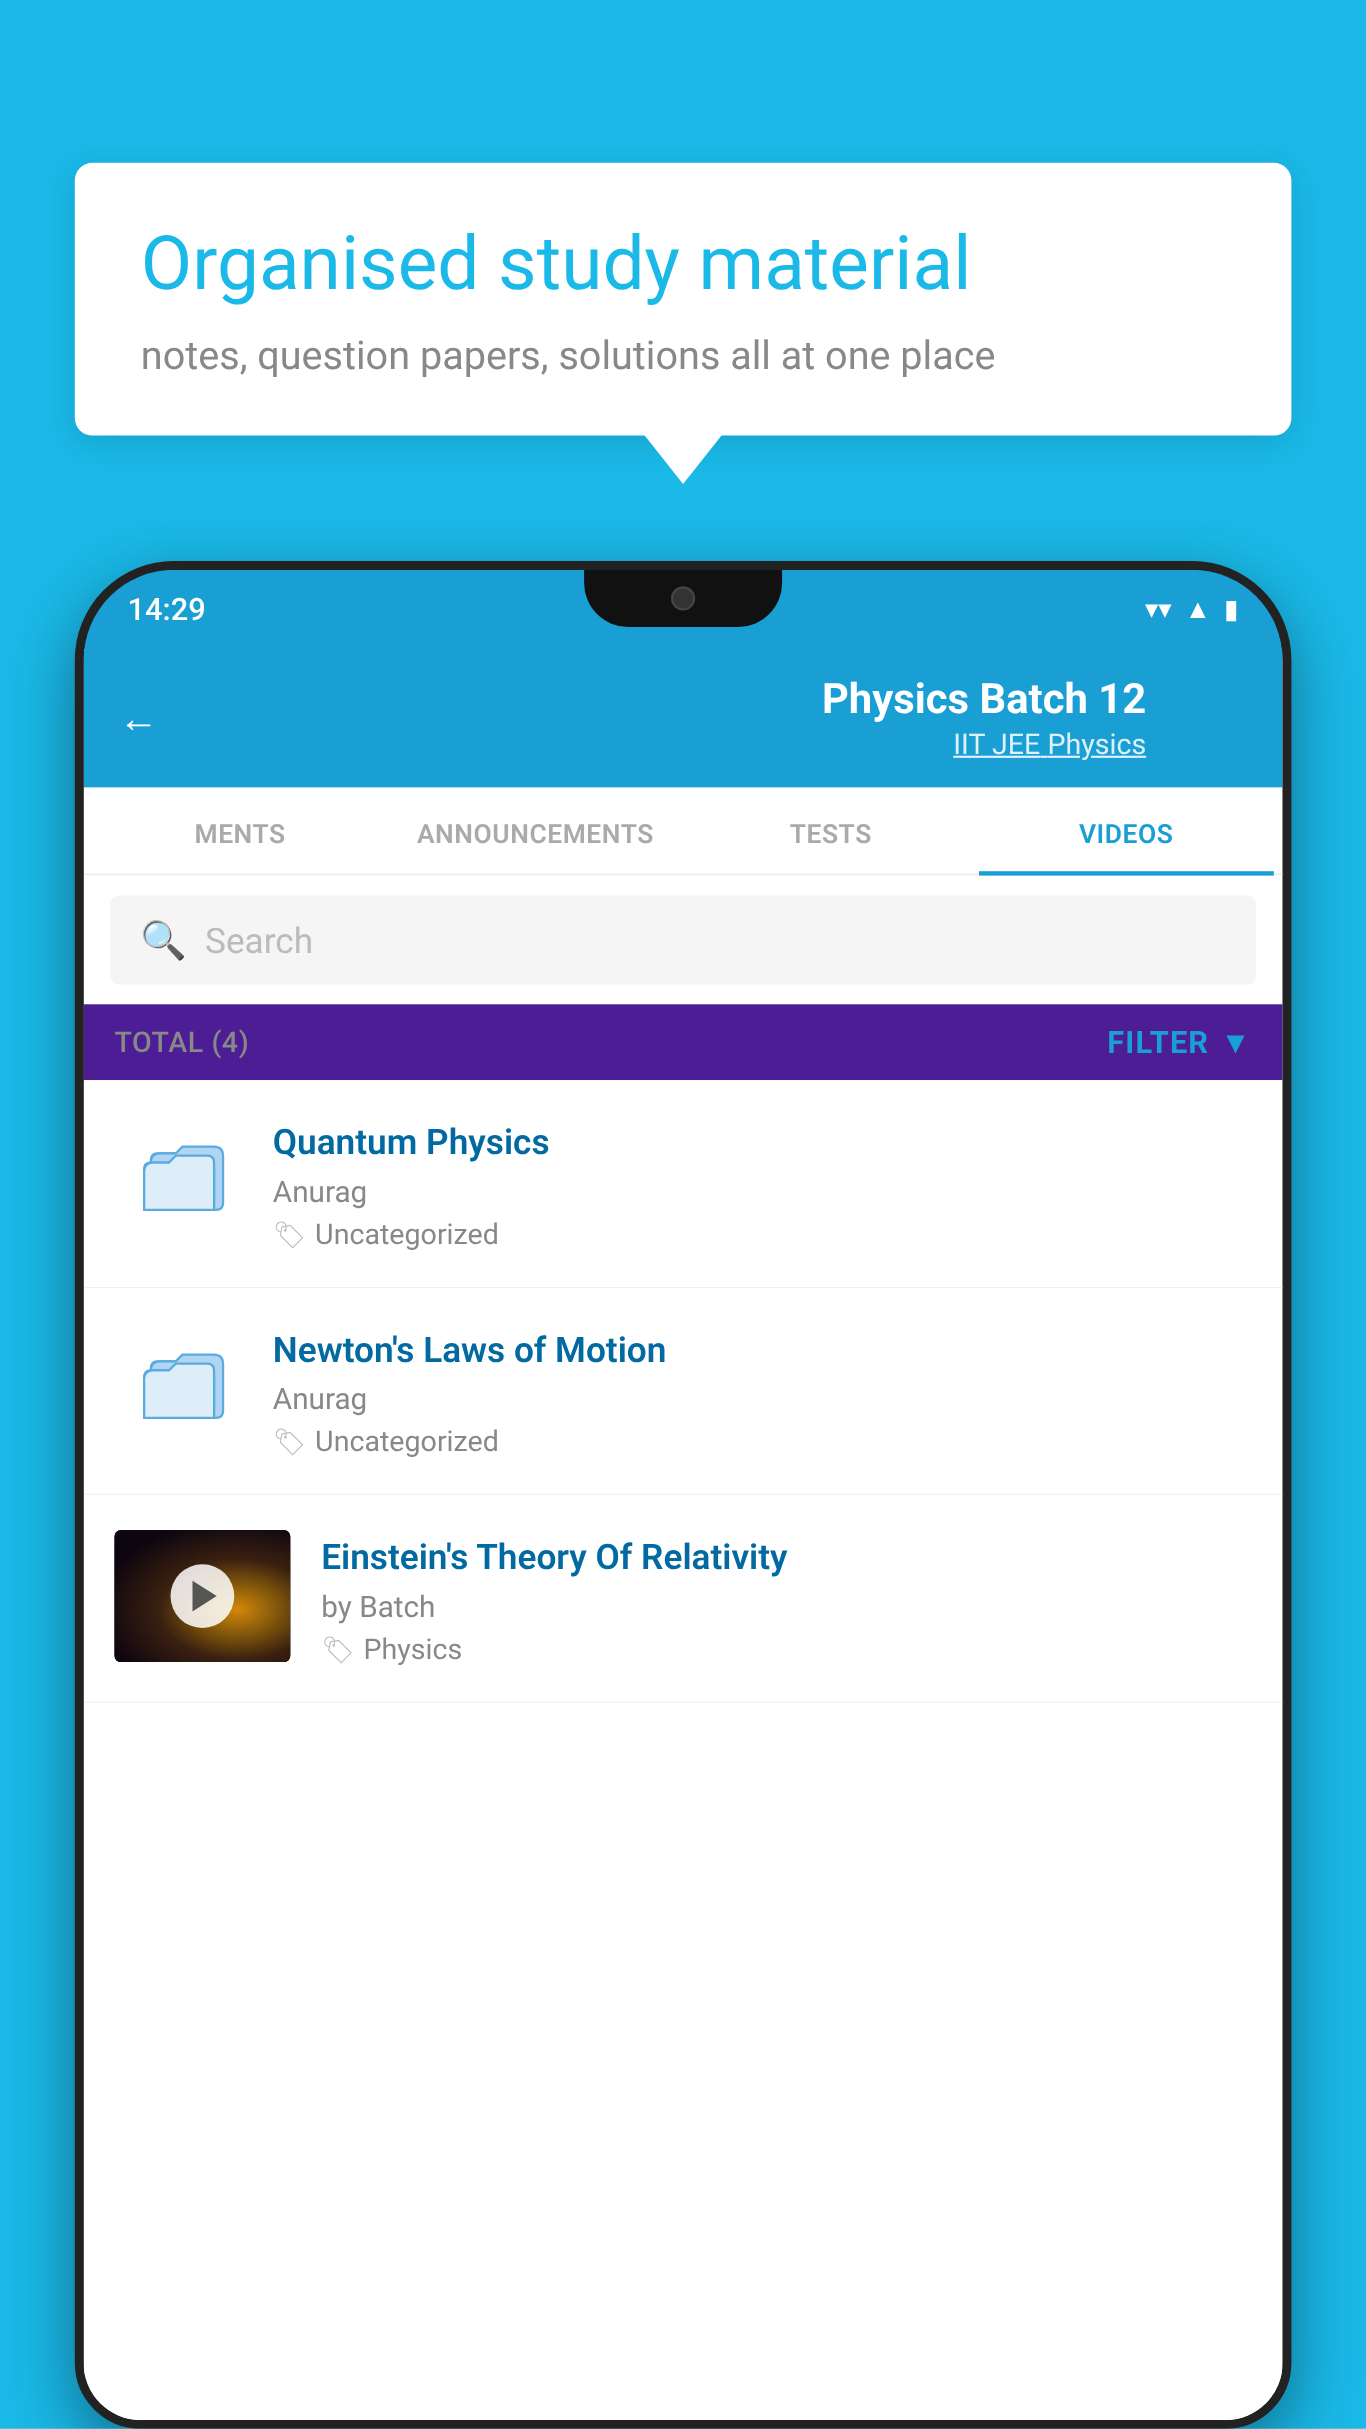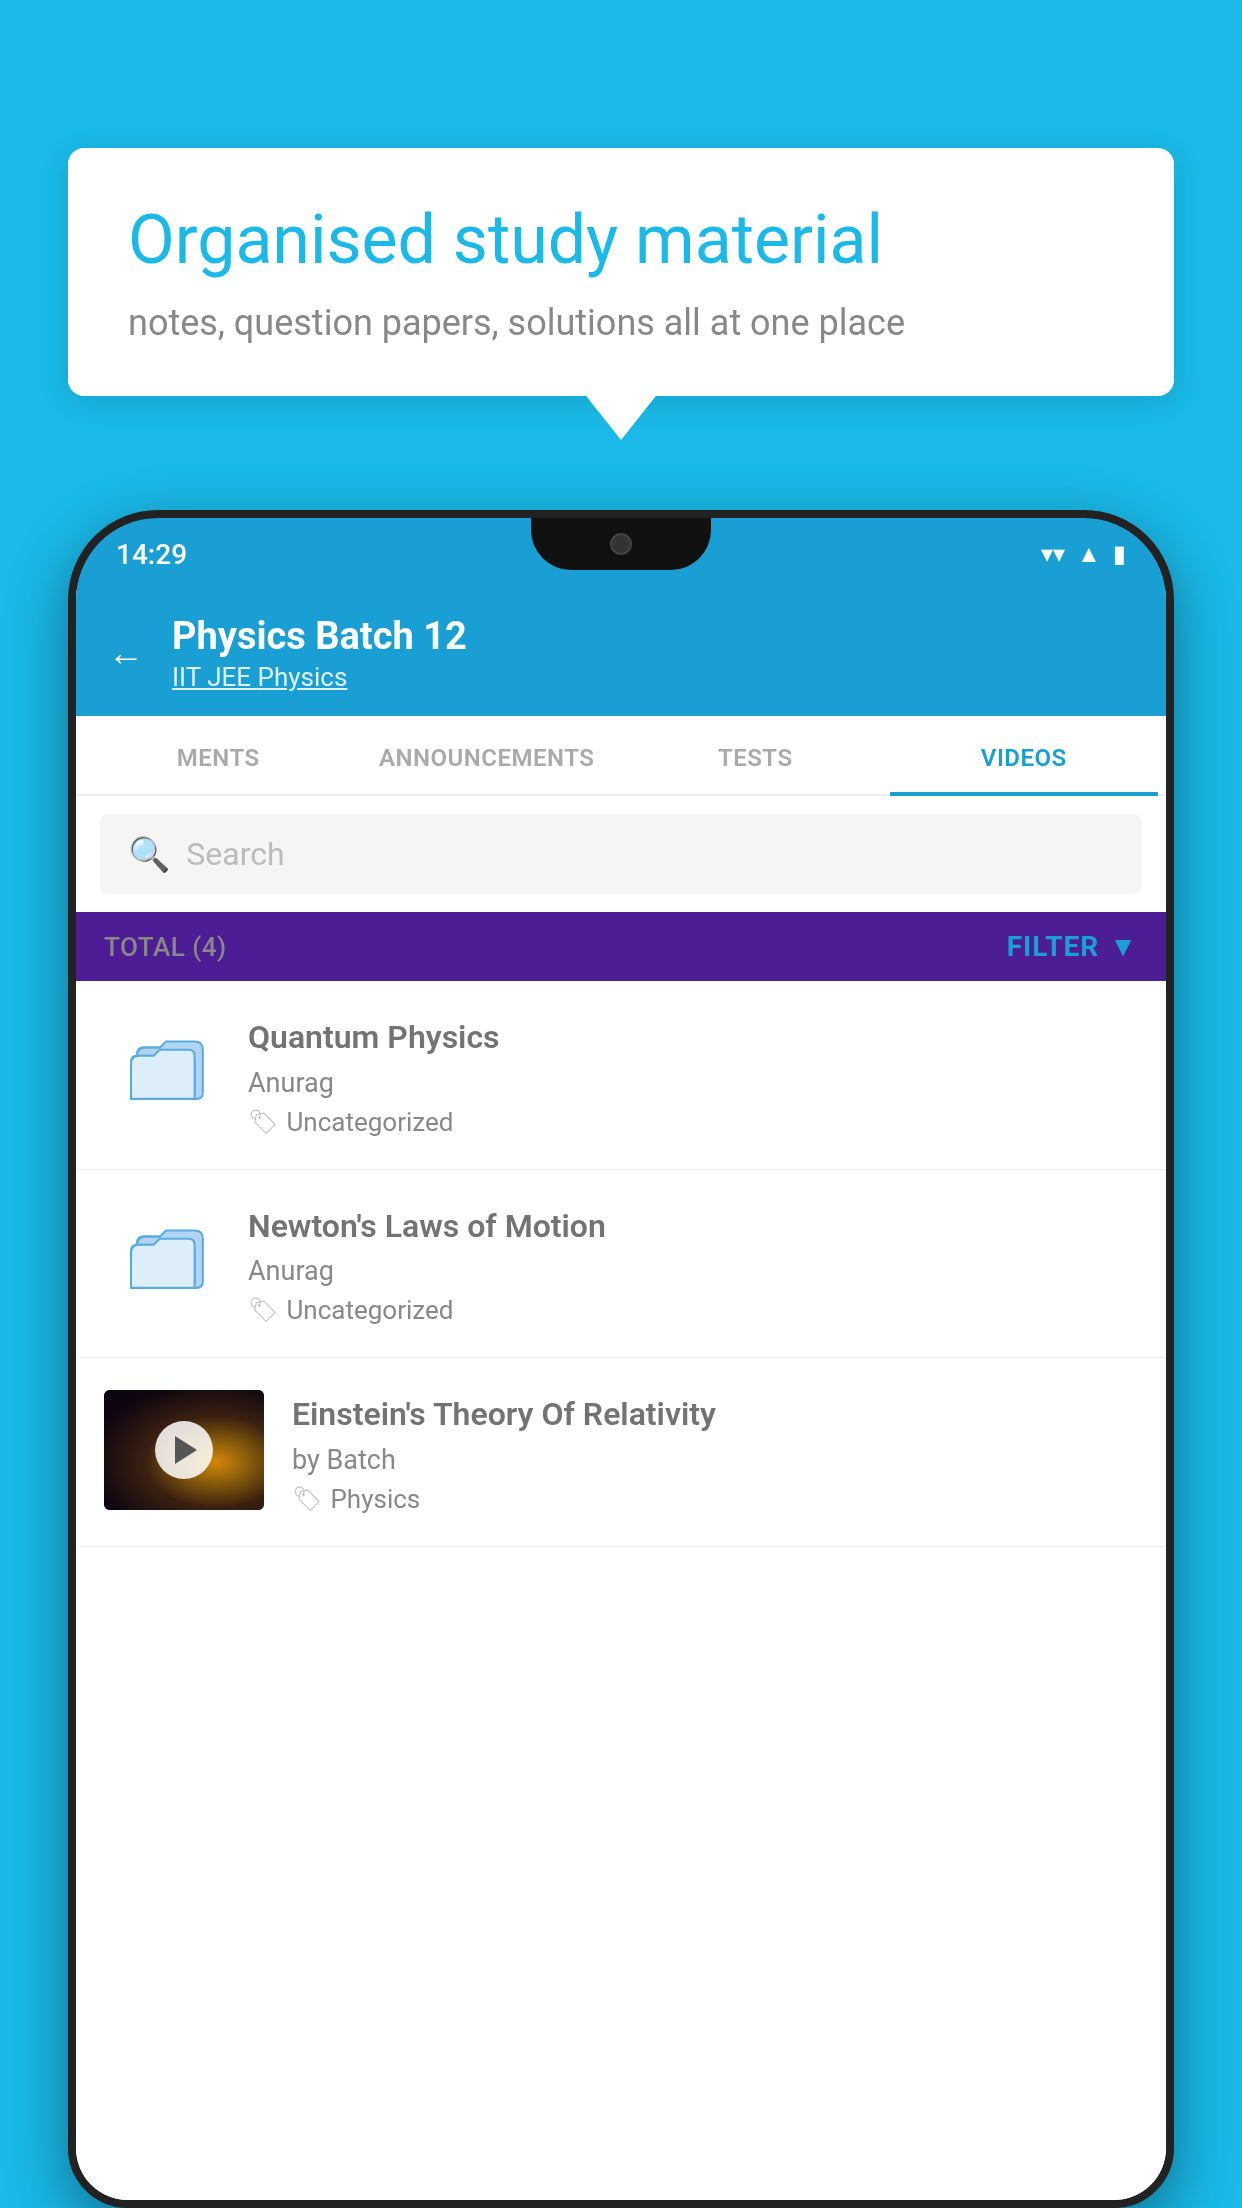--- a/index.html
+++ b/index.html
@@ -128,21 +128,21 @@
     }
 
     .back-arrow {
       color: white;
       font-size: 36px;
       cursor: pointer;
     }
 
     .header-title-section {
       flex: 1;
-      text-align: left;
+      text-align: right;
     }
 
     .header-title {
       color: white;
       font-size: 38px;
       font-weight: 700;
     }
 
     .header-subtitle {
       color: rgba(255,255,255,0.85);
@@ -271,21 +271,21 @@
     }
 
     .video-info {
       flex: 1;
       padding-top: 4px;
     }
 
     .video-title {
       font-size: 32px;
       font-weight: 600;
-      color: #737373;
+      color: #0369a1;
       margin-bottom: 8px;
       line-height: 1.3;
     }
 
     .video-author {
       font-size: 27px;
       color: #888;
       margin-bottom: 8px;
     }
 

